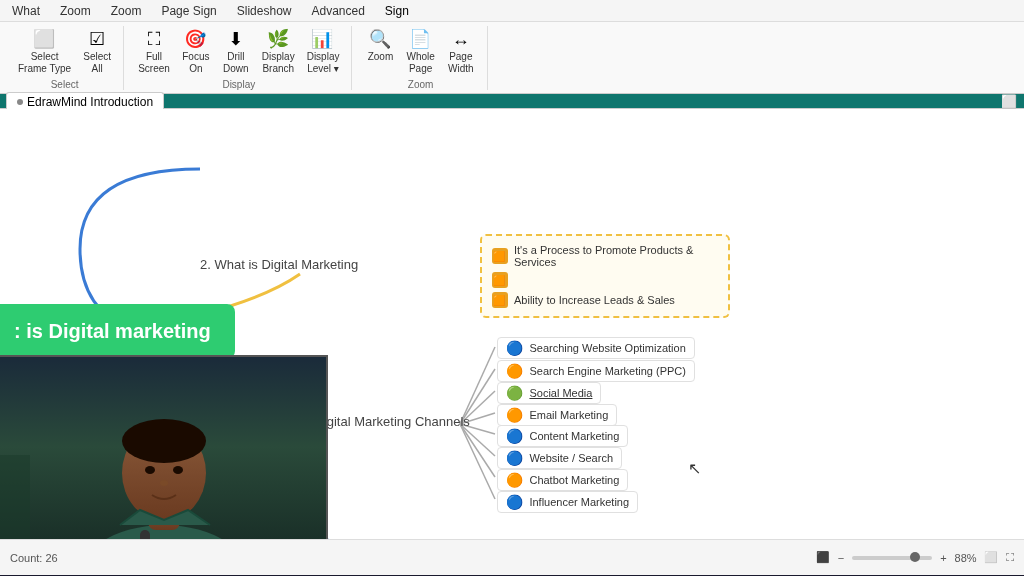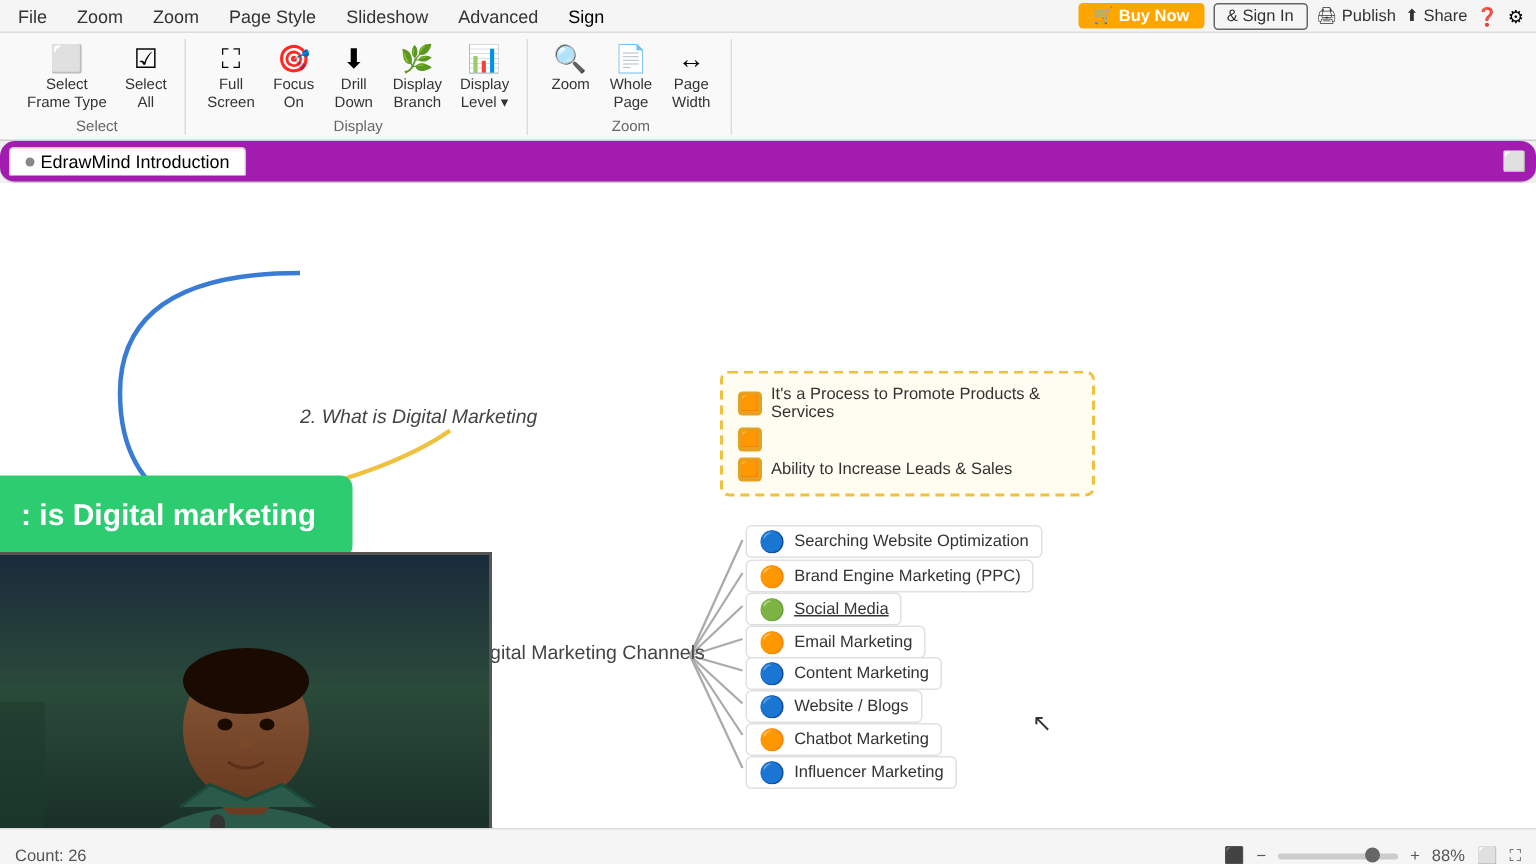--- a/index.html
+++ b/index.html
@@ -108,28 +108,27 @@
       line-height: 1.2;
     }
     .ribbon-group-label {
       font-size: 10px;
       color: #666;
       margin-top: 2px;
     }
 
     
     #tabbar {
-      height: 28px;
-      background: #a21caf;
+      height: 15px;
+      background: #0f766e;
       border-bottom: 1px solid #ccc;
       display: flex;
       align-items: center;
       padding: 0 6px;
       font-size: 12px;
-      border-radius: 10px;
     }
     .tab-item {
       padding: 2px 10px;
       background: white;
       border: 1px solid #ccc;
       border-bottom: none;
       border-radius: 3px 3px 0 0;
       cursor: pointer;
       display: flex;
       align-items: center;
@@ -305,35 +304,27 @@
       font-size: 16px;
       color: #333;
       pointer-events: none;
       z-index: 100;
     }
   </style>
 </head>
 <body>
 
 <div id="menubar">
-  <span class="menu-item">File</span>
+  <span class="menu-item">What</span>
   <span class="menu-item">Zoom</span>
   <span class="menu-item">Zoom</span>
-  <span class="menu-item">Page Style</span>
+  <span class="menu-item">Page Sign</span>
   <span class="menu-item">Slideshow</span>
   <span class="menu-item">Advanced</span>
   <span class="menu-item menu-active">Sign</span>
-  <div id="topright">
-    <button class="btn-buy">🛒 Buy Now</button>
-    <button class="btn-signin">&amp; Sign In</button>
-    <button class="btn-publish">🖨 <span>Publish</span></button>
-    <button class="btn-share">⬆ <span>Share</span></button>
-    <span style="font-size:12px;cursor:pointer;">❓</span>
-    <span style="font-size:12px;cursor:pointer;">⚙</span>
-  </div>
 </div>
 
 <div id="ribbon">
 
   <div class="ribbon-group">
     <div class="ribbon-group-row">
       <div class="ribbon-btn">
         <div class="ribbon-icon">⬜</div>
         <div class="ribbon-label">Select<br>Frame Type</div>
       </div>
@@ -419,21 +410,21 @@
     <line x1="460" y1="315" x2="495" y2="368" stroke="#aaa" stroke-width="1.5"></line>
     <line x1="460" y1="315" x2="495" y2="390" stroke="#aaa" stroke-width="1.5"></line>
 
     <line x1="340" y1="445" x2="470" y2="455" stroke="#aaa" stroke-width="1.5"></line>
 
     <circle cx="472" cy="455" r="5" fill="none" stroke="#4a90d9" stroke-width="2"></circle>
   </svg>
 
   <div class="central-node">: is Digital marketing</div>
 
-  <div class="topic-label" style="left:200px;top:148px;font-style:italic;">2. What is Digital Marketing</div>
+  <div class="topic-label" style="left:200px;top:148px;">2. What is Digital Marketing</div>
 
   <div class="dashed-box" style="left:480px;top:125px;width:250px;">
     <div class="sub-item">
       <span class="icon-box" style="background:#e8a020;">🟧</span>
       <span style="font-size:11px;">It's a Process to Promote Products &amp; Services</span>
     </div>
     <div class="sub-item">
       <span class="icon-box" style="background:#e8a020;">🟧</span>
     </div>
     <div class="sub-item">
@@ -443,37 +434,37 @@
   </div>
 
   <div class="topic-label" style="left:300px;top:305px;">3. Digital Marketing Channels</div>
 
   <div class="channel-item" style="left:497px;top:228px;">
     <span style="font-size:14px;">🔵</span>
     <span style="font-size:11px;">Searching Website Optimization</span>
   </div>
   <div class="channel-item" style="left:497px;top:251px;">
     <span style="font-size:14px;">🟠</span>
-    <span style="font-size:11px;">Brand Engine Marketing (PPC)</span>
+    <span style="font-size:11px;">Search Engine Marketing (PPC)</span>
   </div>
   <div class="channel-item" style="left:497px;top:273px;">
     <span style="font-size:14px;">🟢</span>
     <span style="font-size:11px;text-decoration:underline;">Social Media</span>
   </div>
   <div class="channel-item" style="left:497px;top:295px;">
     <span style="font-size:14px;">🟠</span>
     <span style="font-size:11px;">Email Marketing</span>
   </div>
   <div class="channel-item" style="left:497px;top:316px;">
     <span style="font-size:14px;">🔵</span>
     <span style="font-size:11px;">Content Marketing</span>
   </div>
   <div class="channel-item" style="left:497px;top:338px;">
     <span style="font-size:14px;">🔵</span>
-    <span style="font-size:11px;">Website / Blogs</span>
+    <span style="font-size:11px;">Website / Search</span>
   </div>
   <div class="channel-item" style="left:497px;top:360px;">
     <span style="font-size:14px;">🟠</span>
     <span style="font-size:11px;">Chatbot Marketing</span>
   </div>
   <div class="channel-item" style="left:497px;top:382px;">
     <span style="font-size:14px;">🔵</span>
     <span style="font-size:11px;">Influencer Marketing</span>
   </div>
 

